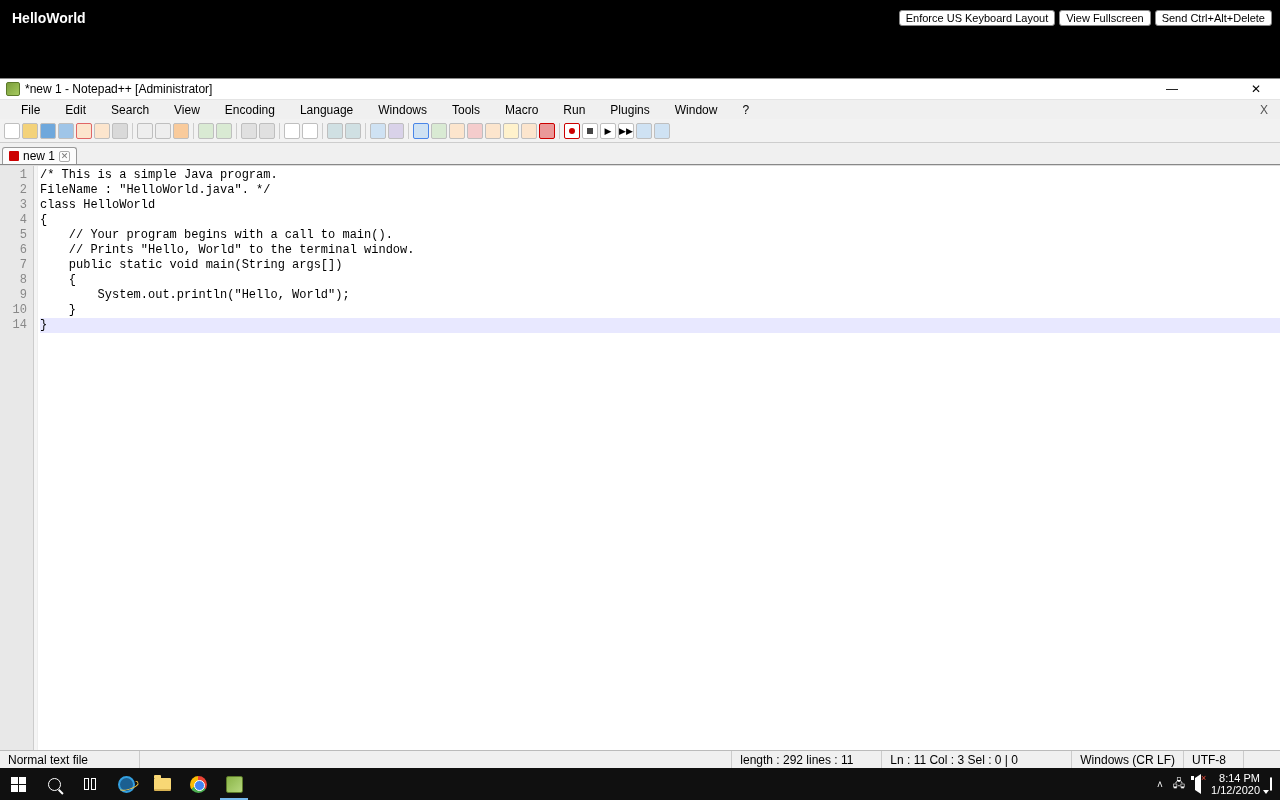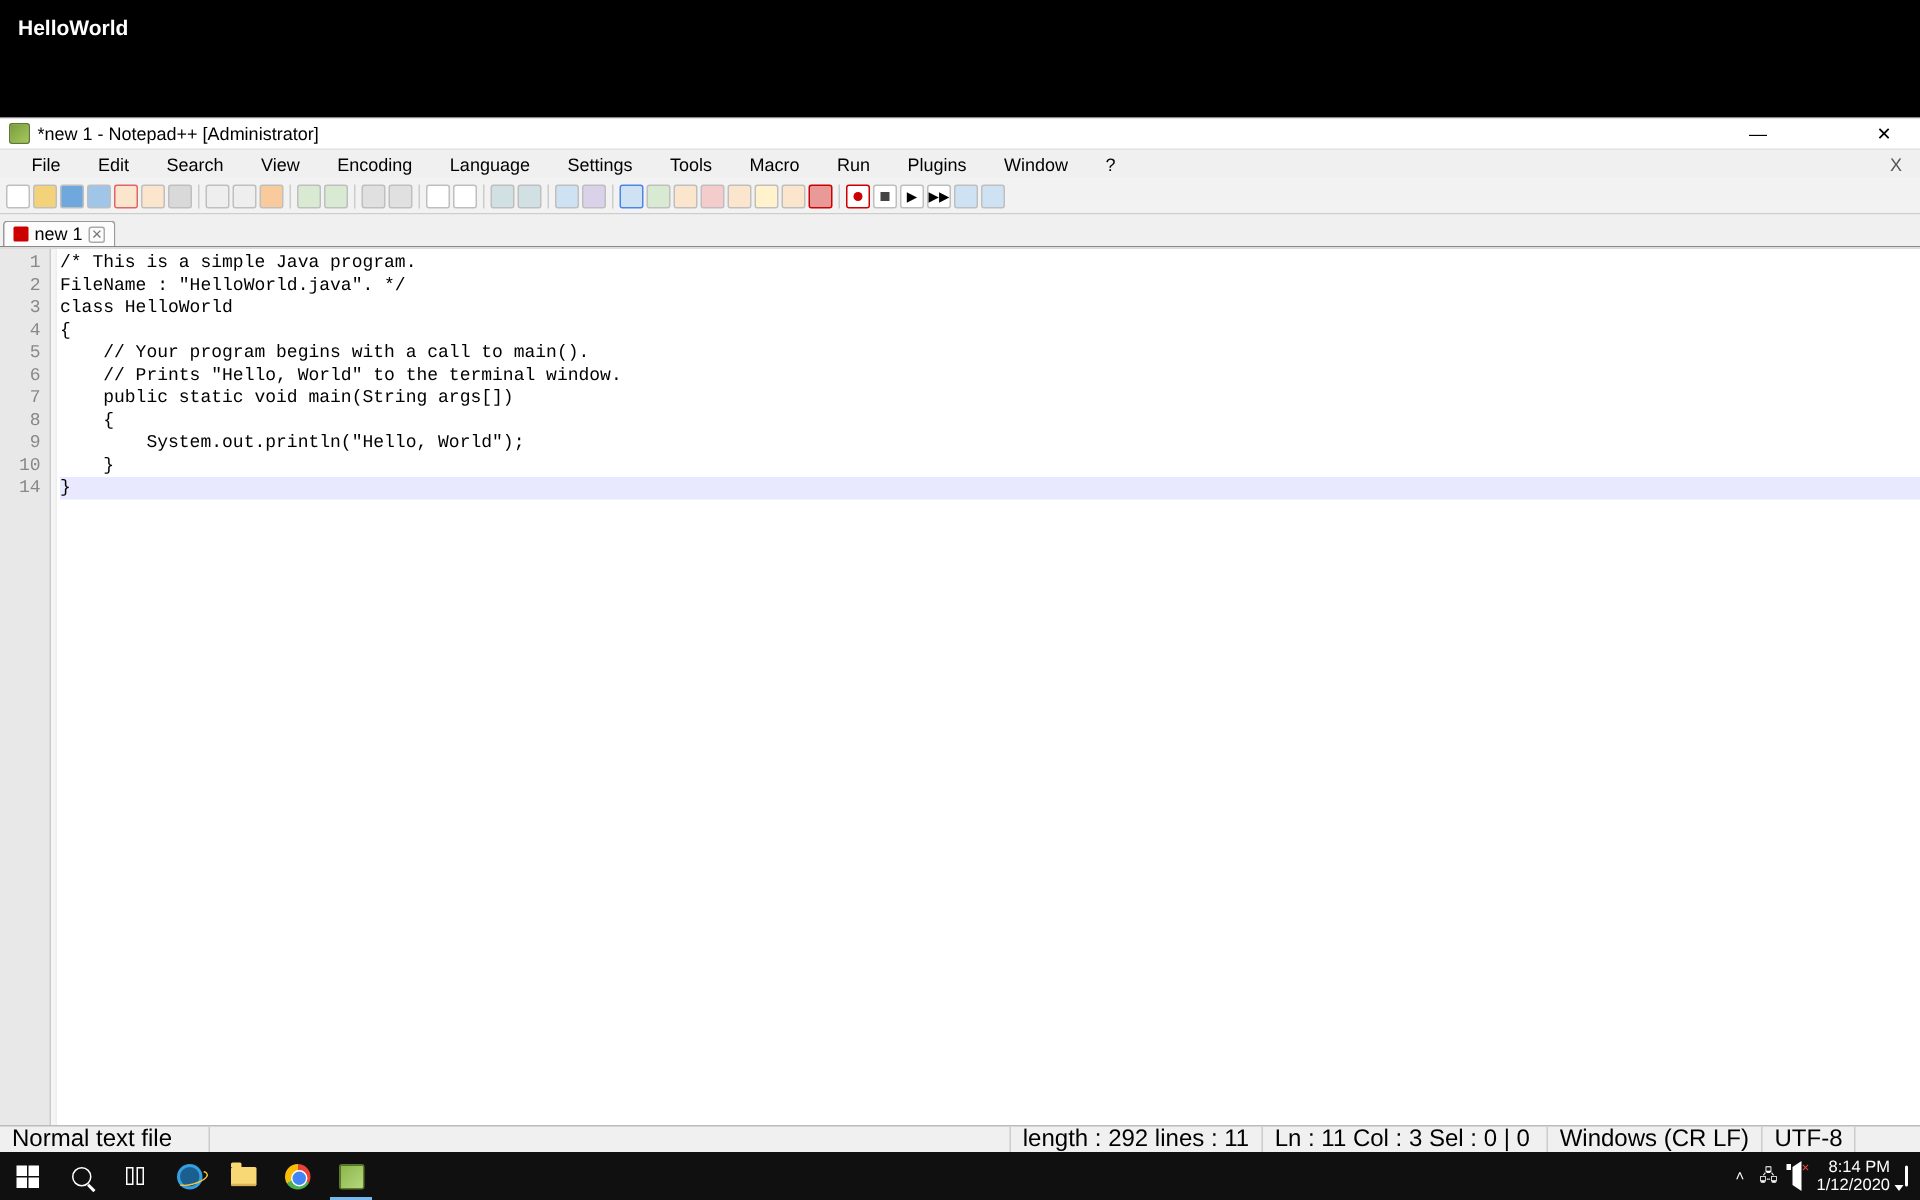--- a/index.html
+++ b/index.html
@@ -47,21 +47,21 @@
 
   
   .editor { flex: 1 1 auto; display: flex; background: #fff; overflow:hidden; border-top:1px solid #ddd; }
   .gutter { width: 34px; background: #e8e8e8; border-right:1px solid #ccc; text-align: right; padding-right: 6px; font-family: "Courier New", monospace; font-size: 12px; color: #888; line-height: 15px; padding-top:2px; }
   .fold-col { width: 4px; background: #f5f5f5; border-right:1px solid #eee; }
   .code { flex: 1; font-family: "Courier New", monospace; font-size: 12px; line-height: 15px; color: #000; white-space: pre; padding-top:2px; padding-left:2px; position:relative; }
   .code-line { height:15px; }
   .current-line { background: #e8e8ff; display:block; }
 
   
-  .statusbar { height: 18px; background: #f0f0f0; border-top: 1px solid #bbb; display: flex; align-items: center; font-size: 16px; color:#000; }
+  .statusbar { height: 18px; background: #f0f0f0; border-top: 1px solid #bbb; display: flex; align-items: center; font-size: 12px; color:#000; }
   .status-seg { padding: 0 8px; border-right: 1px solid #ccc; height:100%; display:flex; align-items:center; }
   .status-seg.flex { flex:1; border-right:1px solid #ccc; }
   .status-seg.right { border-right:none;margin-top:48px; }
 
   
   .taskbar { position: absolute; bottom: 0; left: 0; right: 0; height: 32px; background: #101010; display: flex; align-items: center; color:#fff; }
   .task-icon { width: 36px; height: 32px; display:flex; align-items:center; justify-content:center; cursor:pointer; font-size:15px; position:relative; }
   .task-icon.active::after { content:""; position:absolute; left:4px; right:4px; bottom:0; height:2px; background:#76b9ed; }
   .tray { margin-left:auto; display:flex; align-items:center; gap:10px; padding-right:8px; font-size:11px; color:#fff; }
   .tray-time { text-align:right; line-height:12px; font-size:11px; }
@@ -85,20 +85,25 @@
   .speaker-icon::before{content:"";position:absolute;left:-4px;top:-2px;width:3px;height:4px;background:#fff;}
   .speaker-icon::after{content:"×";position:absolute;left:6px;top:-5px;font-size:9px;color:#e74c3c;}
   .action-center{width:13px;height:11px;border:1.5px solid #fff;border-radius:1px;position:relative;}
   .action-center::after{content:"";position:absolute;bottom:-4px;right:2px;width:0;height:0;border-left:3px solid transparent;border-right:3px solid transparent;border-top:4px solid #fff;}
 </style>
 </head>
 <body>
 
 <div class="vnc-bar">
   <div class="vnc-title">HelloWorld</div>
+  <div class="vnc-buttons">
+    <button class="vnc-btn">Enforce US Keyboard Layout</button>
+    <button class="vnc-btn">View Fullscreen</button>
+    <button class="vnc-btn">Send Ctrl+Alt+Delete</button>
+  </div>
 </div>
 
 <div class="window">
 
   <div class="titlebar">
     <span class="np-icon"></span>
     <span>*new 1 - Notepad++ [Administrator]</span>
     <div class="win-controls">
       <div class="win-btn">—</div>
       <div class="win-btn">
@@ -108,21 +113,21 @@
     </div>
   </div>
 
   <div class="menubar">
     <span class="menu-item">File</span>
     <span class="menu-item">Edit</span>
     <span class="menu-item">Search</span>
     <span class="menu-item">View</span>
     <span class="menu-item">Encoding</span>
     <span class="menu-item">Language</span>
-    <span class="menu-item">Settings</span>
+    <span class="menu-item">Windows</span>
     <span class="menu-item">Tools</span>
     <span class="menu-item">Macro</span>
     <span class="menu-item">Run</span>
     <span class="menu-item">Plugins</span>
     <span class="menu-item">Window</span>
     <span class="menu-item">?</span>
     <span class="menubar-close">X</span>
   </div>
 
   <div class="toolbar">

